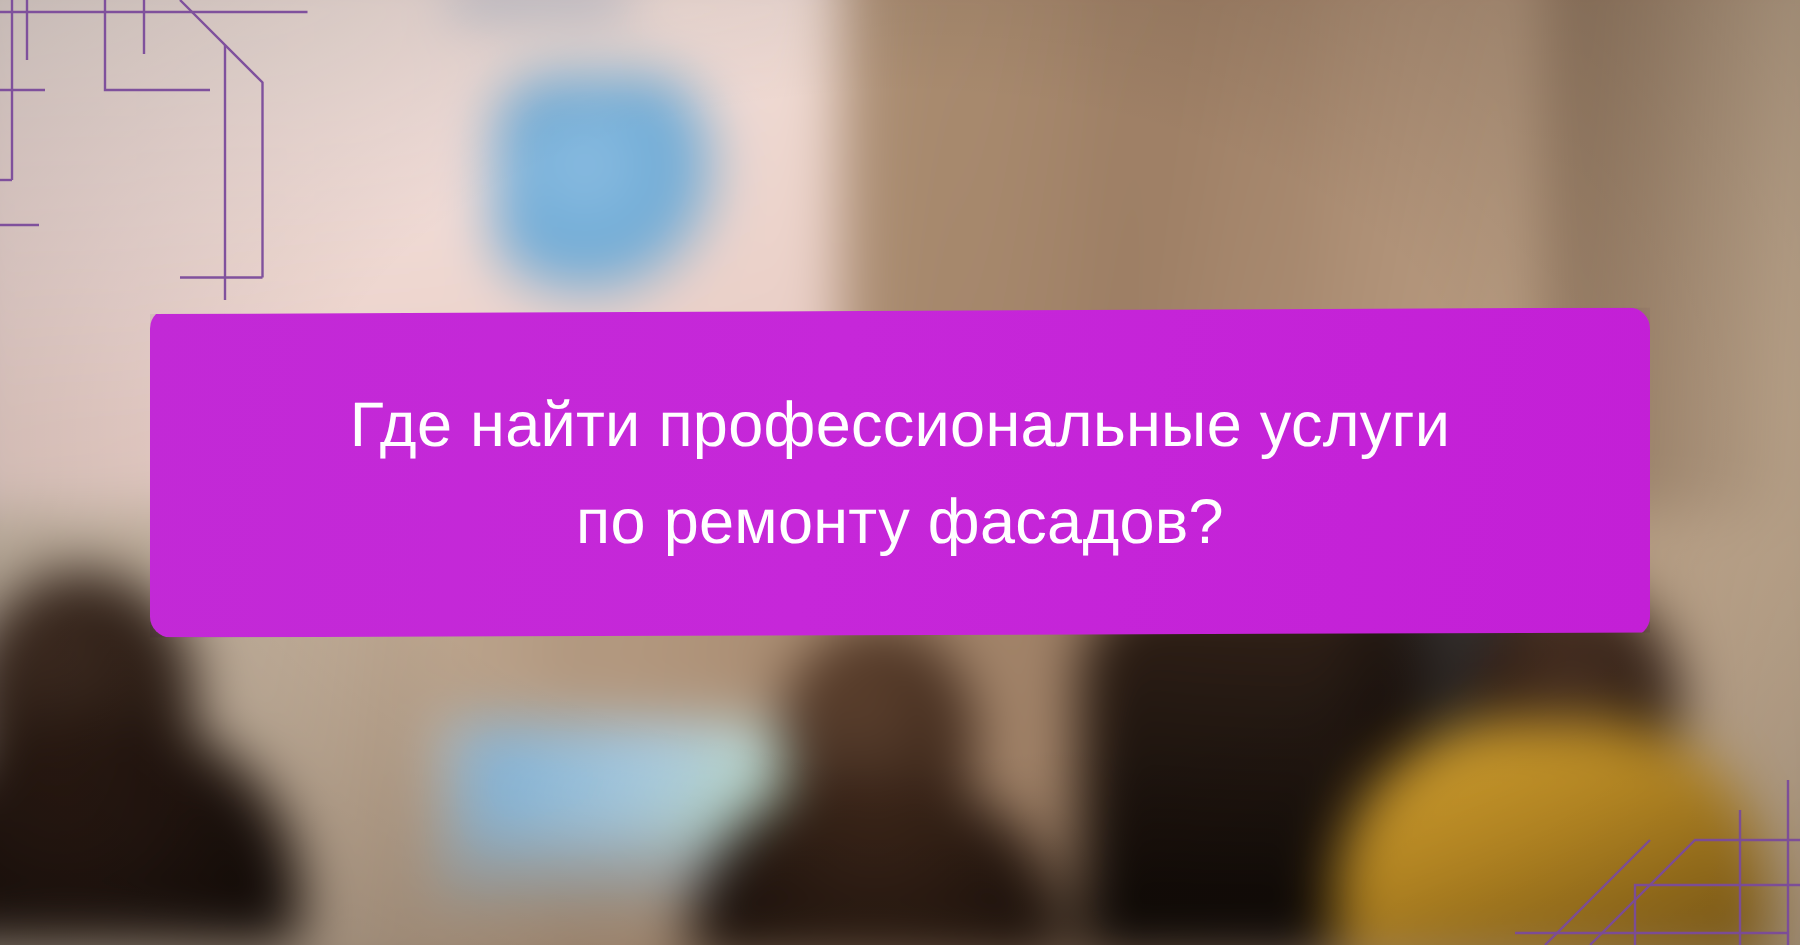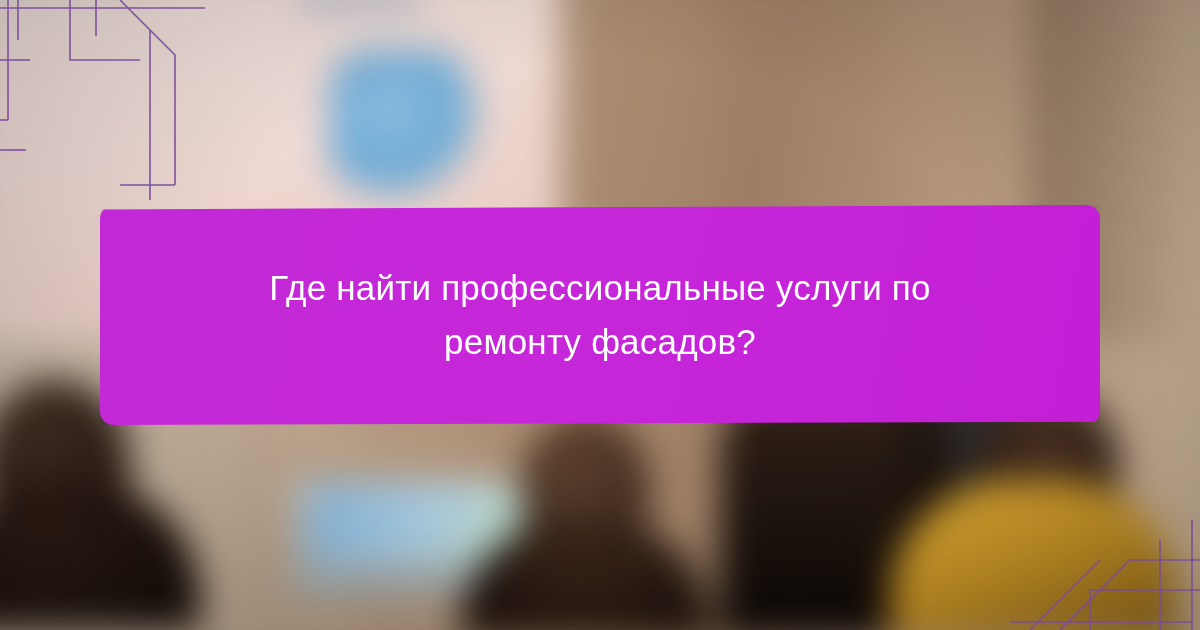--- a/index.html
+++ b/index.html
@@ -174,21 +174,21 @@
     border-radius: 14px;
     box-shadow: 0 6px 26px rgba(60,0,70,0.28);
     
     clip-path: polygon(0% 2.0%, 100% 0%, 100% 98.5%, 0% 100%);
     display: flex;
     align-items: center;
     justify-content: center;
   }
   .card-title {
     color: #ffffff;
-    font-size: 35px;
+    font-size: 42px;
     line-height: 1.55;
     font-weight: 400;
     text-align: center;
     max-width: 760px;
     letter-spacing: .2px;
   }
 </style>
 </head>
 <body>
 

